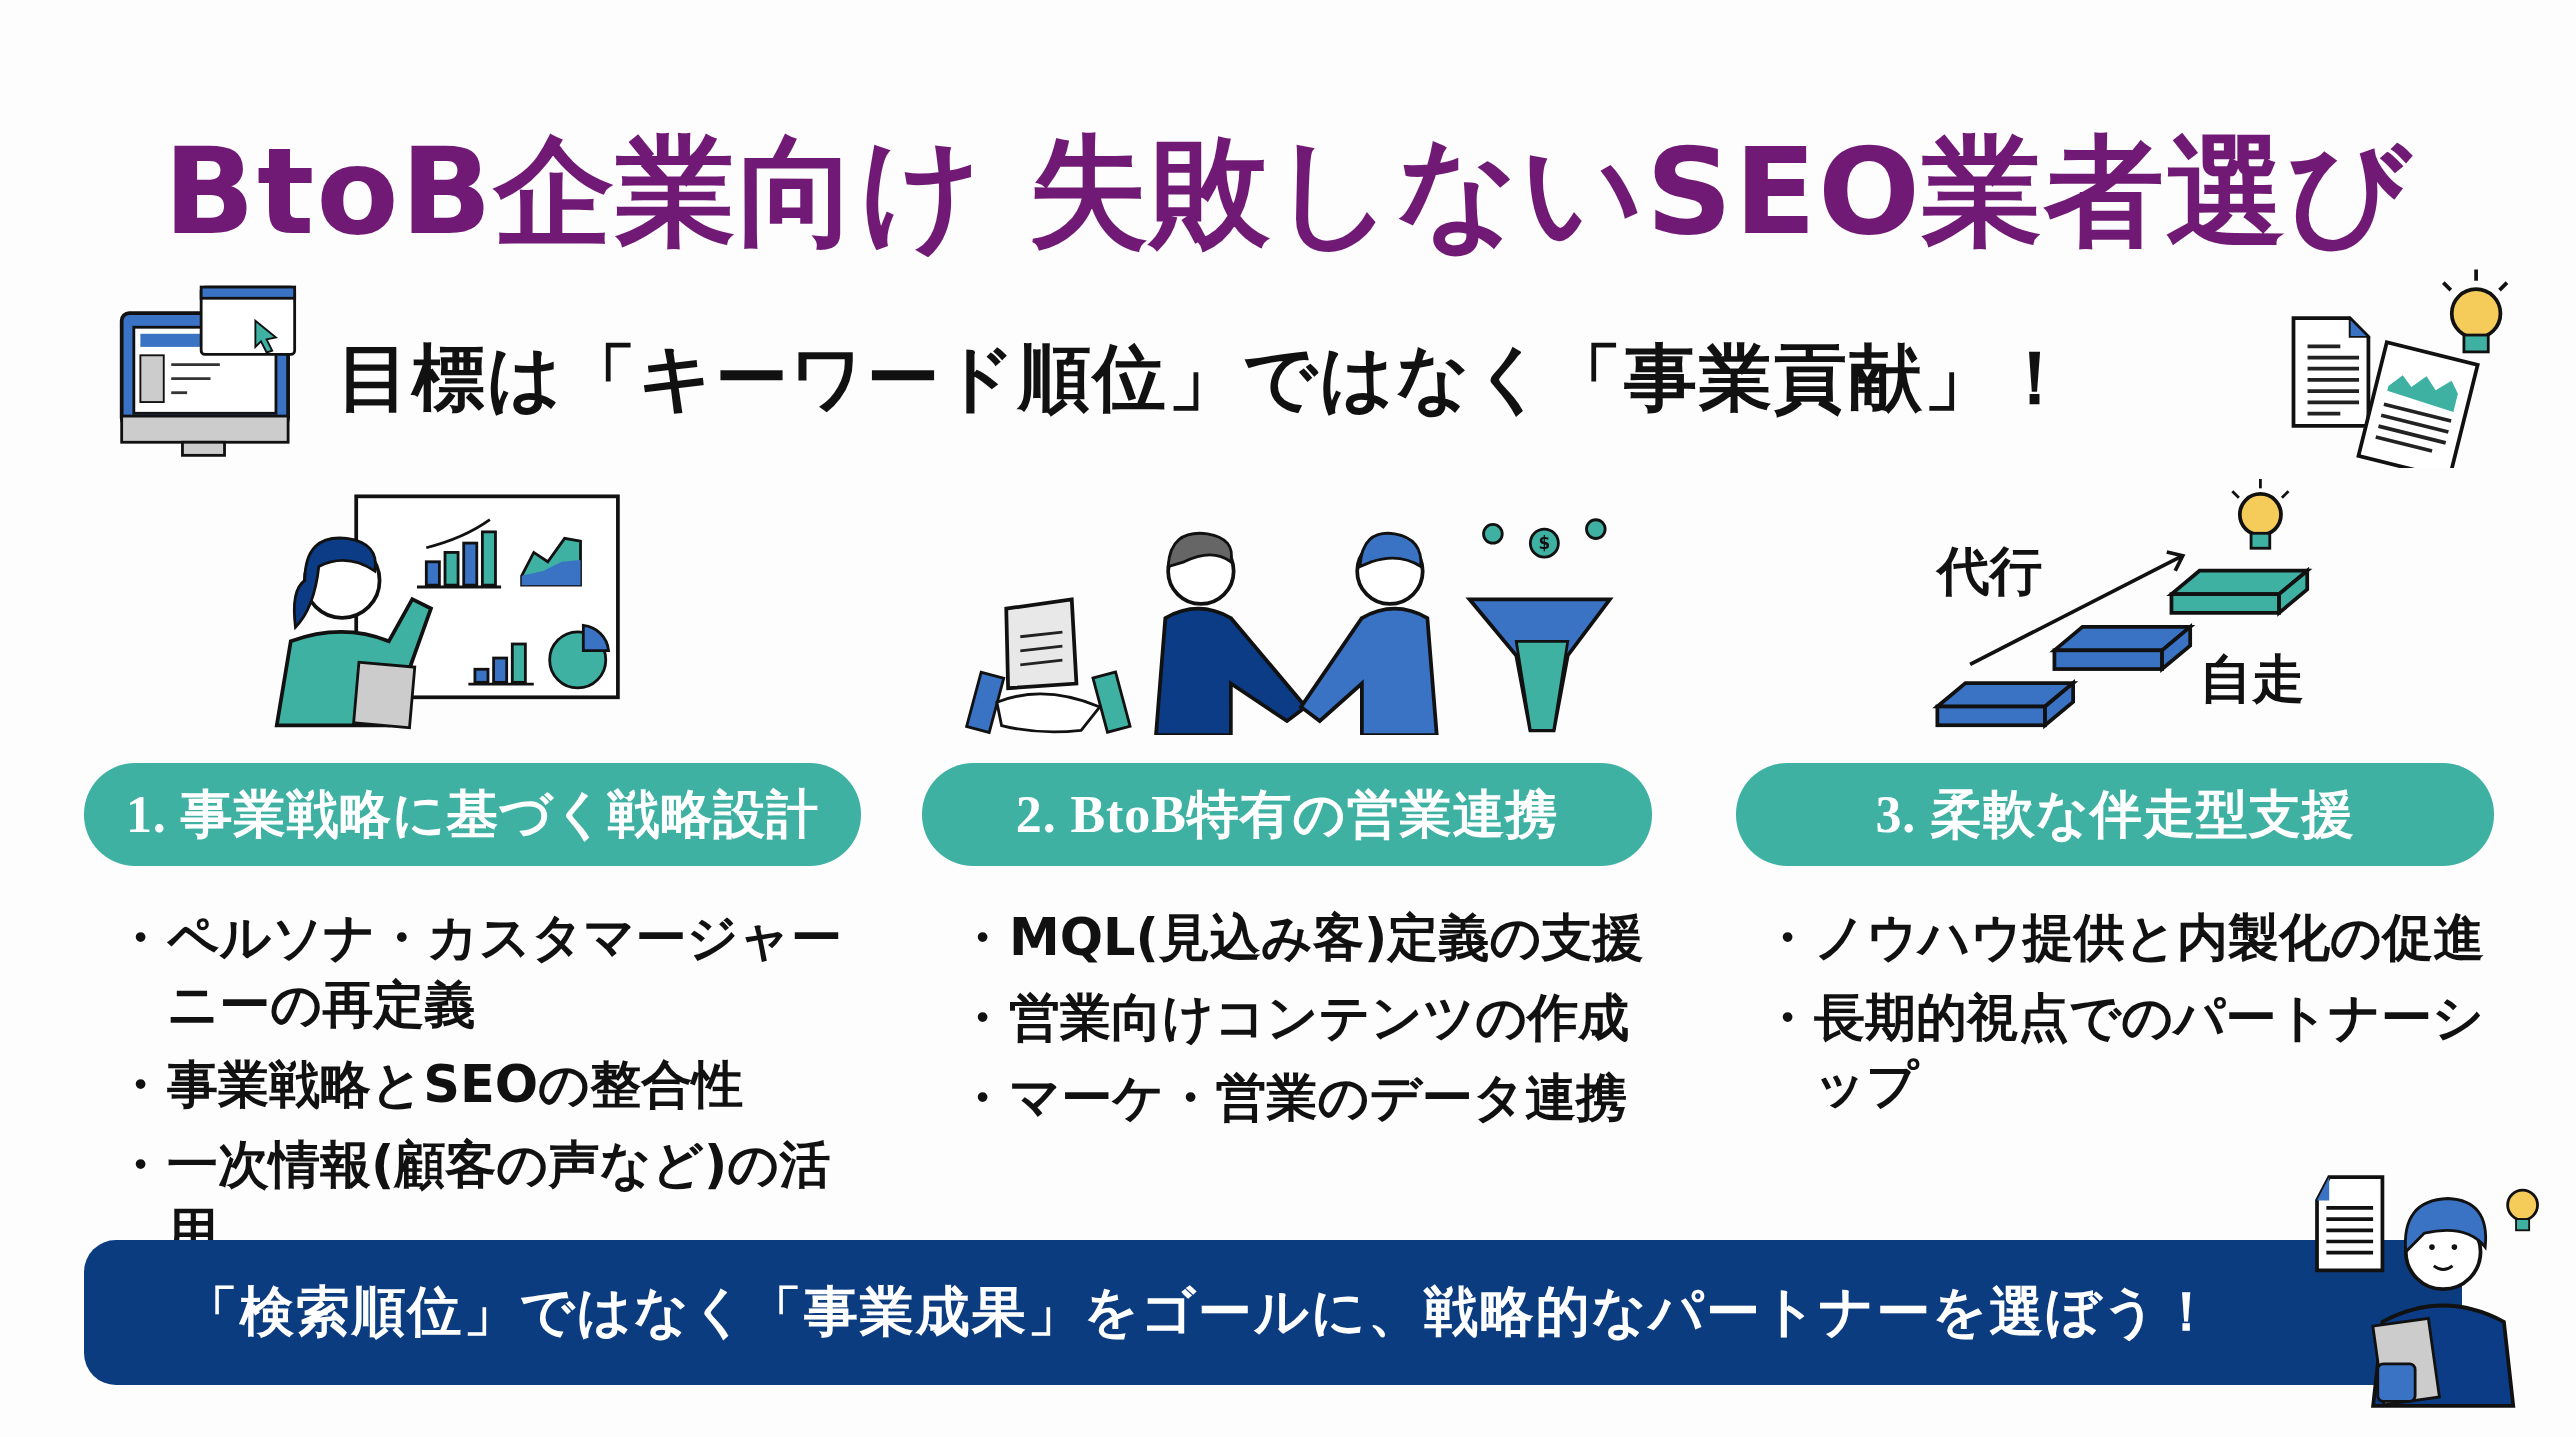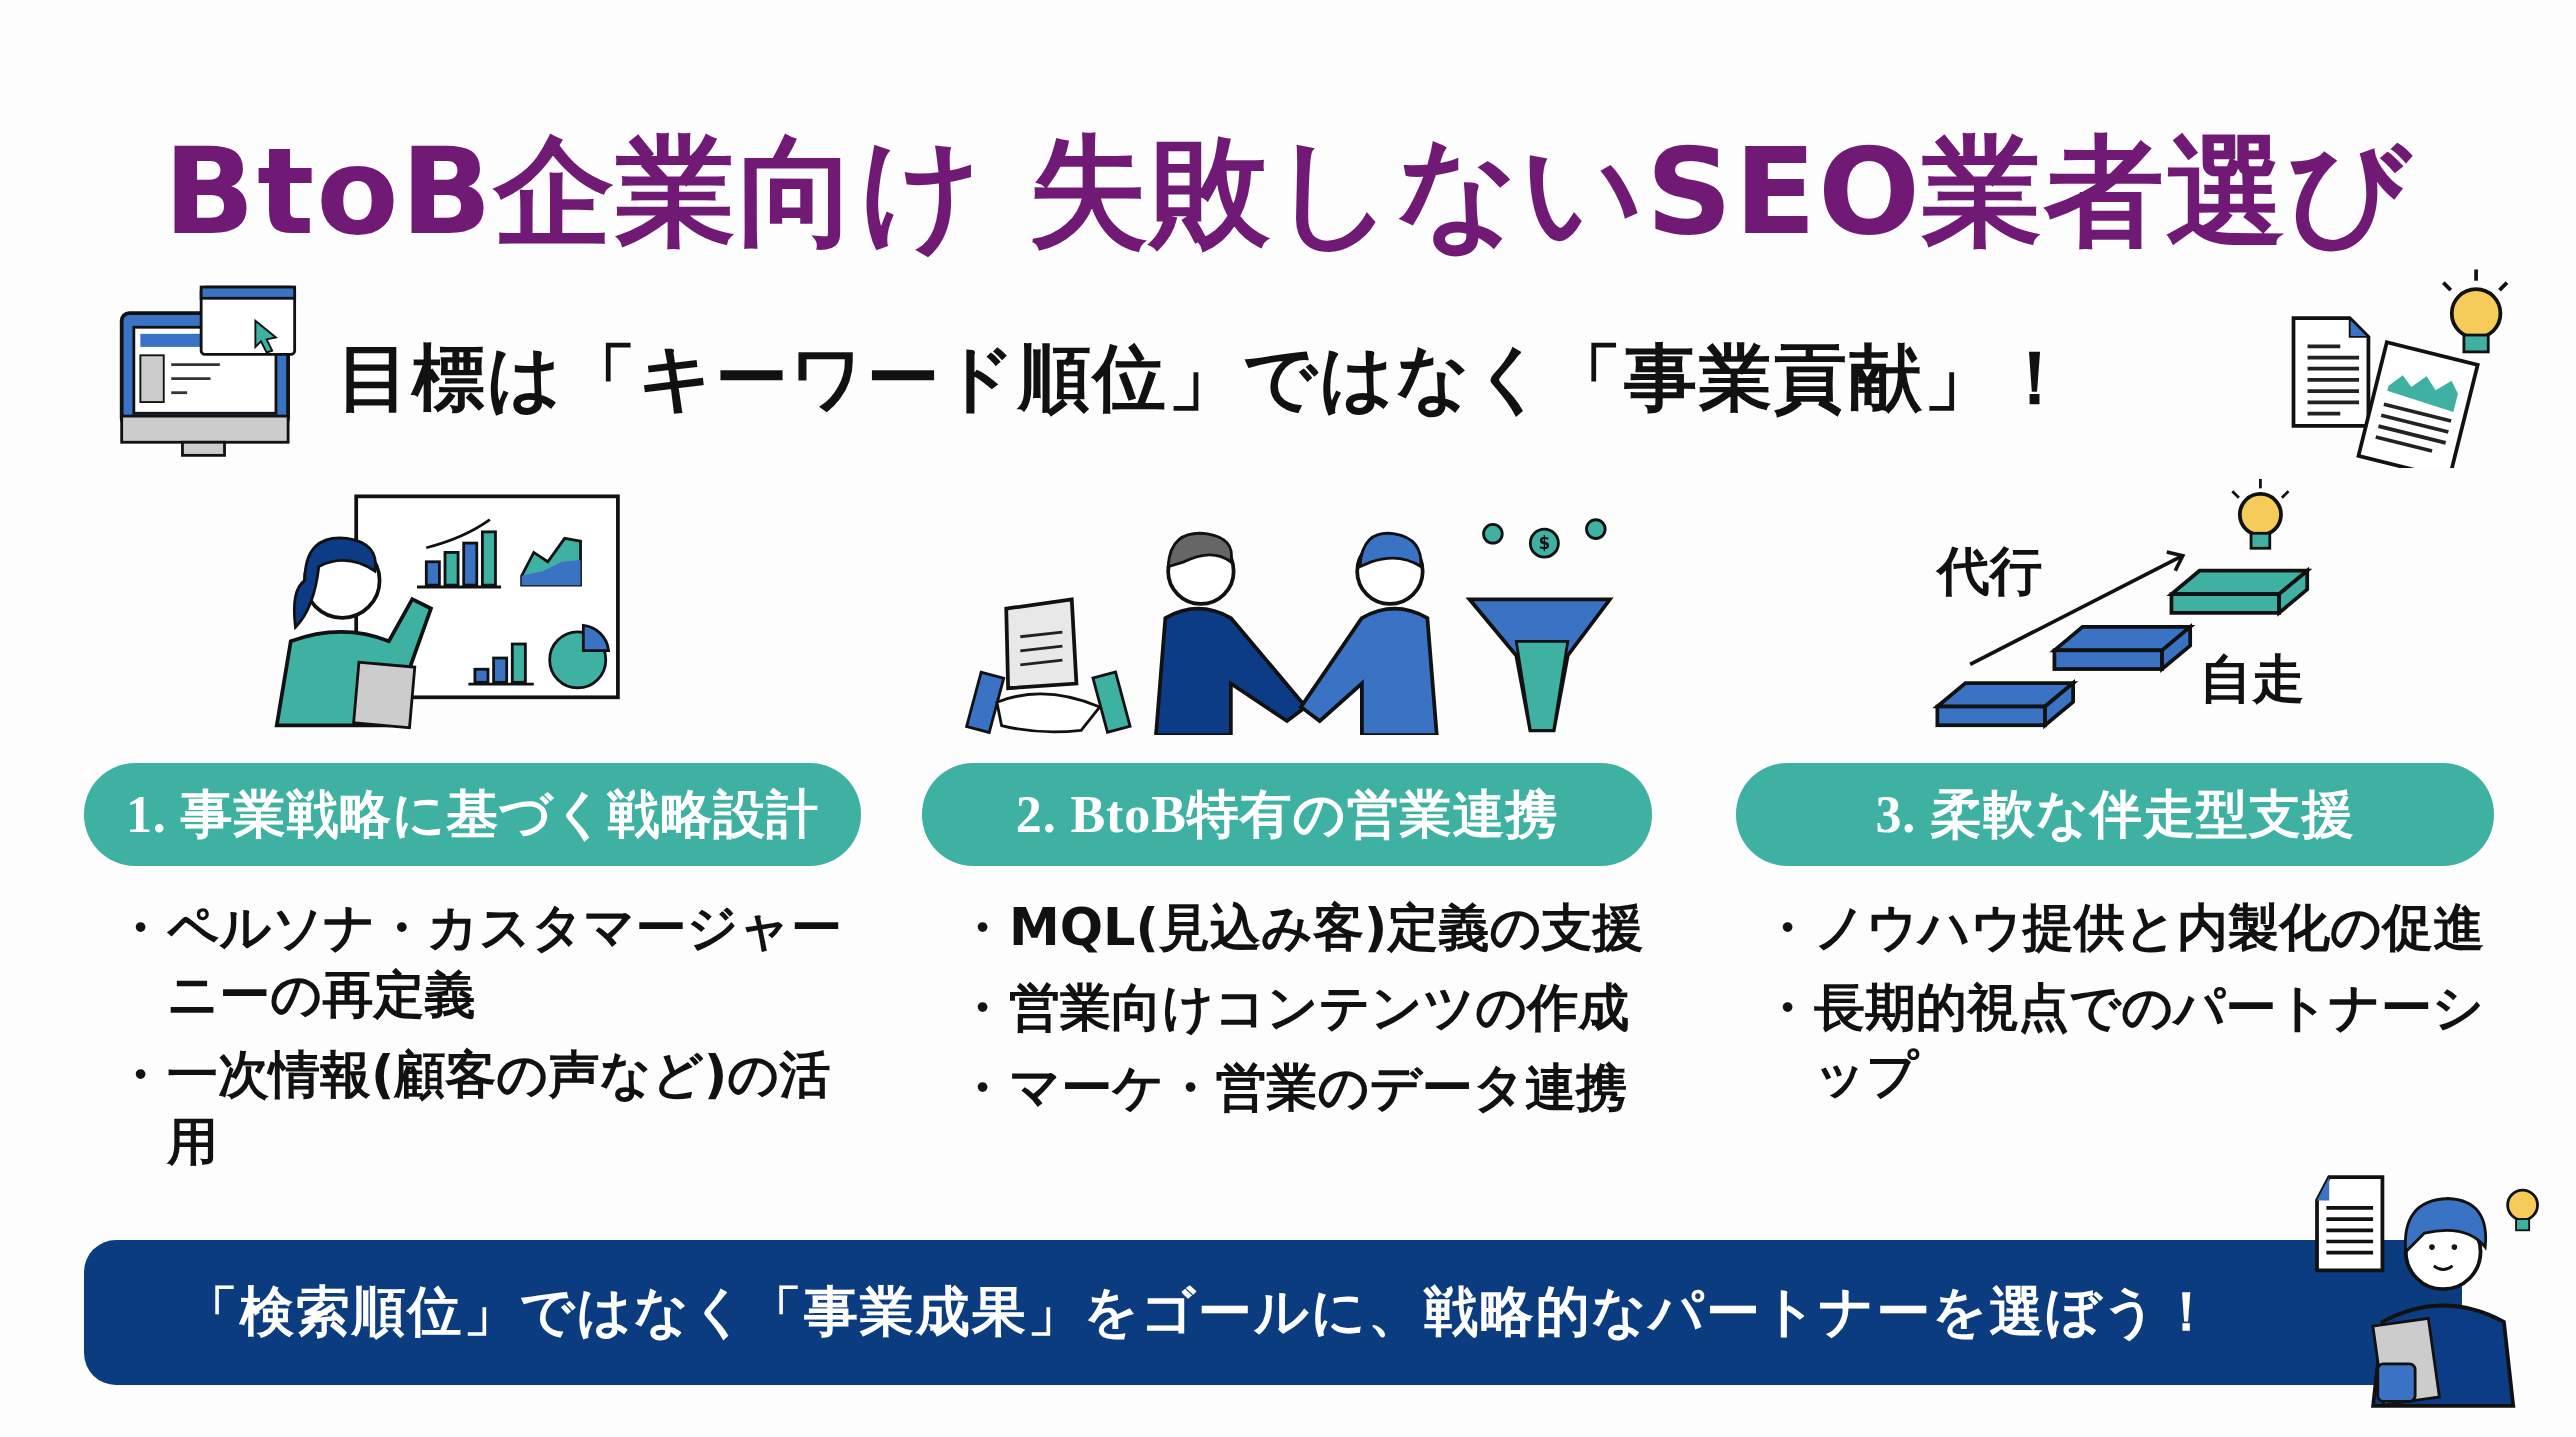--- a/index.html
+++ b/index.html
@@ -17,21 +17,21 @@
   .illus { position: absolute; }
 
   .pill {
     position: absolute; top: 763px; height: 103px; border-radius: 51px;
     background: #3fb1a3; color: #fff; font-size: 52px; font-weight: bold;
     display: flex; align-items: center; justify-content: center; letter-spacing: 0.9px; font-family: Liberation Serif, serif;
   }
   .bullets { position: absolute; top: 894px; list-style: none; }
   .bullets li {
     position: relative; font-size: 51px; font-weight: bold; line-height: 67px;
-    padding-left: 45px; margin-bottom: 13px; color: #111;
+    padding-left: 45px; margin-bottom: 13px; color: #111; margin-top: 10px;
   }
   .bullets li::before {
     content: "・"; position: absolute; left: -7.5px; top: 0;
   }
 
   .banner {
     position: absolute; left: 84px; top: 1240px; width: 2378px; height: 145px;
     background: #0c3c80; border-radius: 32px; color: #fff;
     display: flex; align-items: center; padding-left: 100px;
     font-size: 54px; font-weight: bold; letter-spacing: 1.9px;
@@ -164,20 +164,21 @@
   <text x="10" y="120" font-size="56" font-weight="bold" fill="#111">代行</text>
   <text x="290" y="235" font-size="56" font-weight="bold" fill="#111">自走</text>
 </svg>
 
 <div class="pill" style="left:84px; width:777px;">1. 事業戦略に基づく戦略設計</div>
 <div class="pill" style="left:922px; width:730px;">2. BtoB特有の営業連携</div>
 <div class="pill" style="left:1736px; width:758px;">3. 柔軟な伴走型支援</div>
 
 <ul class="bullets" style="left:122px; width:749px;">
   <li>ペルソナ・カスタマージャーニーの再定義</li>
+  <li>事業戦略とSEOの整合性</li>
   <li>一次情報(顧客の声など)の活用</li>
 </ul>
 <ul class="bullets" style="left:964px; width:711px;">
   <li>MQL(見込み客)定義の支援</li>
   <li>営業向けコンテンツの作成</li>
   <li>マーケ・営業のデータ連携</li>
 </ul>
 <ul class="bullets" style="left:1769px; width:730px;">
   <li>ノウハウ提供と内製化の促進</li>
   <li>長期的視点でのパートナーシップ</li>

